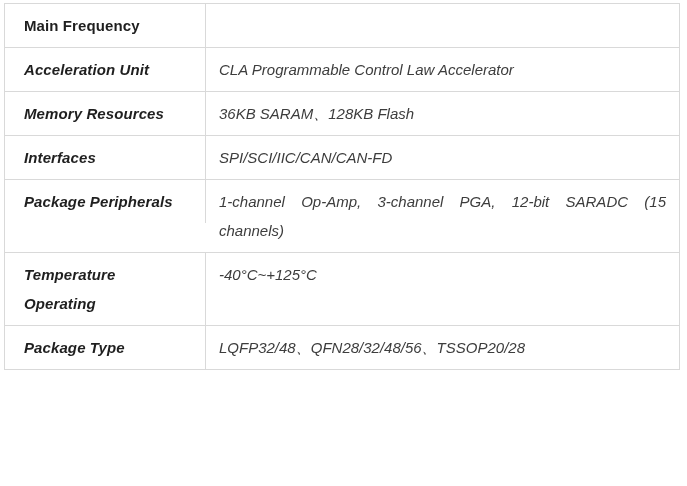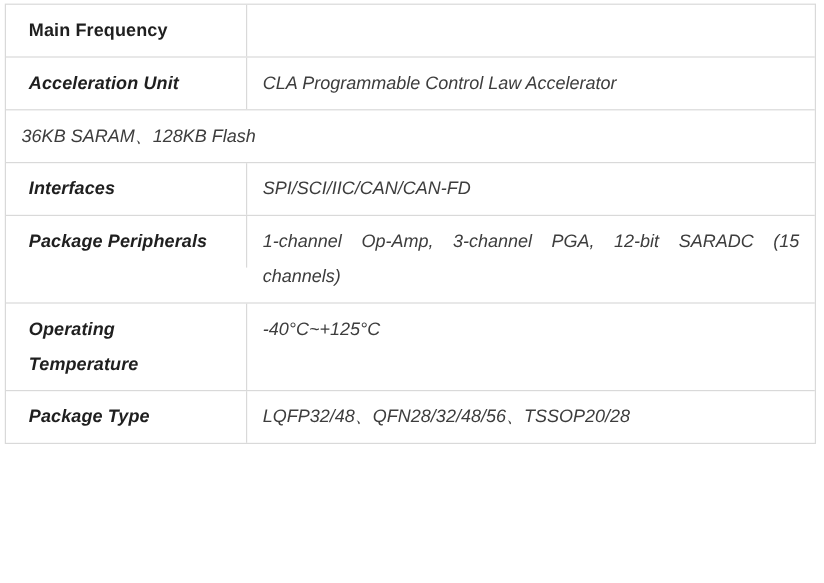--- a/index.html
+++ b/index.html
@@ -62,20 +62,23 @@
   <div class="row">
     <div class="cell label-cell">
       <div class="line">Acceleration Unit</div>
     </div>
     <div class="cell value-cell">
       <div class="line">CLA Programmable Control Law Accelerator</div>
     </div>
   </div>
 
   <div class="row">
+    <div class="cell label-cell">
+      <div class="line">Memory Resources</div>
+    </div>
     <div class="cell value-cell">
       <div class="line">36KB SARAM、128KB Flash</div>
     </div>
   </div>
 
   <div class="row">
     <div class="cell label-cell">
       <div class="line">Interfaces</div>
     </div>
     <div class="cell value-cell">
@@ -89,22 +92,22 @@
       <div class="line">Package Peripherals</div>
     </div>
     <div class="cell value-cell">
       <div class="line just">1-channel Op-Amp, 3-channel PGA, 12-bit SARADC (15</div>
       <div class="line">channels)</div>
     </div>
   </div>
 
   <div class="row">
     <div class="cell label-cell">
+      <div class="line">Temperature</div>
       <div class="line">Operating</div>
-      <div class="line">Temperature</div>
     </div>
     <div class="cell value-cell">
       <div class="line">-40°C~+125°C</div>
     </div>
   </div>
 
   <div class="row">
     <div class="cell label-cell">
       <div class="line">Package Type</div>
     </div>

